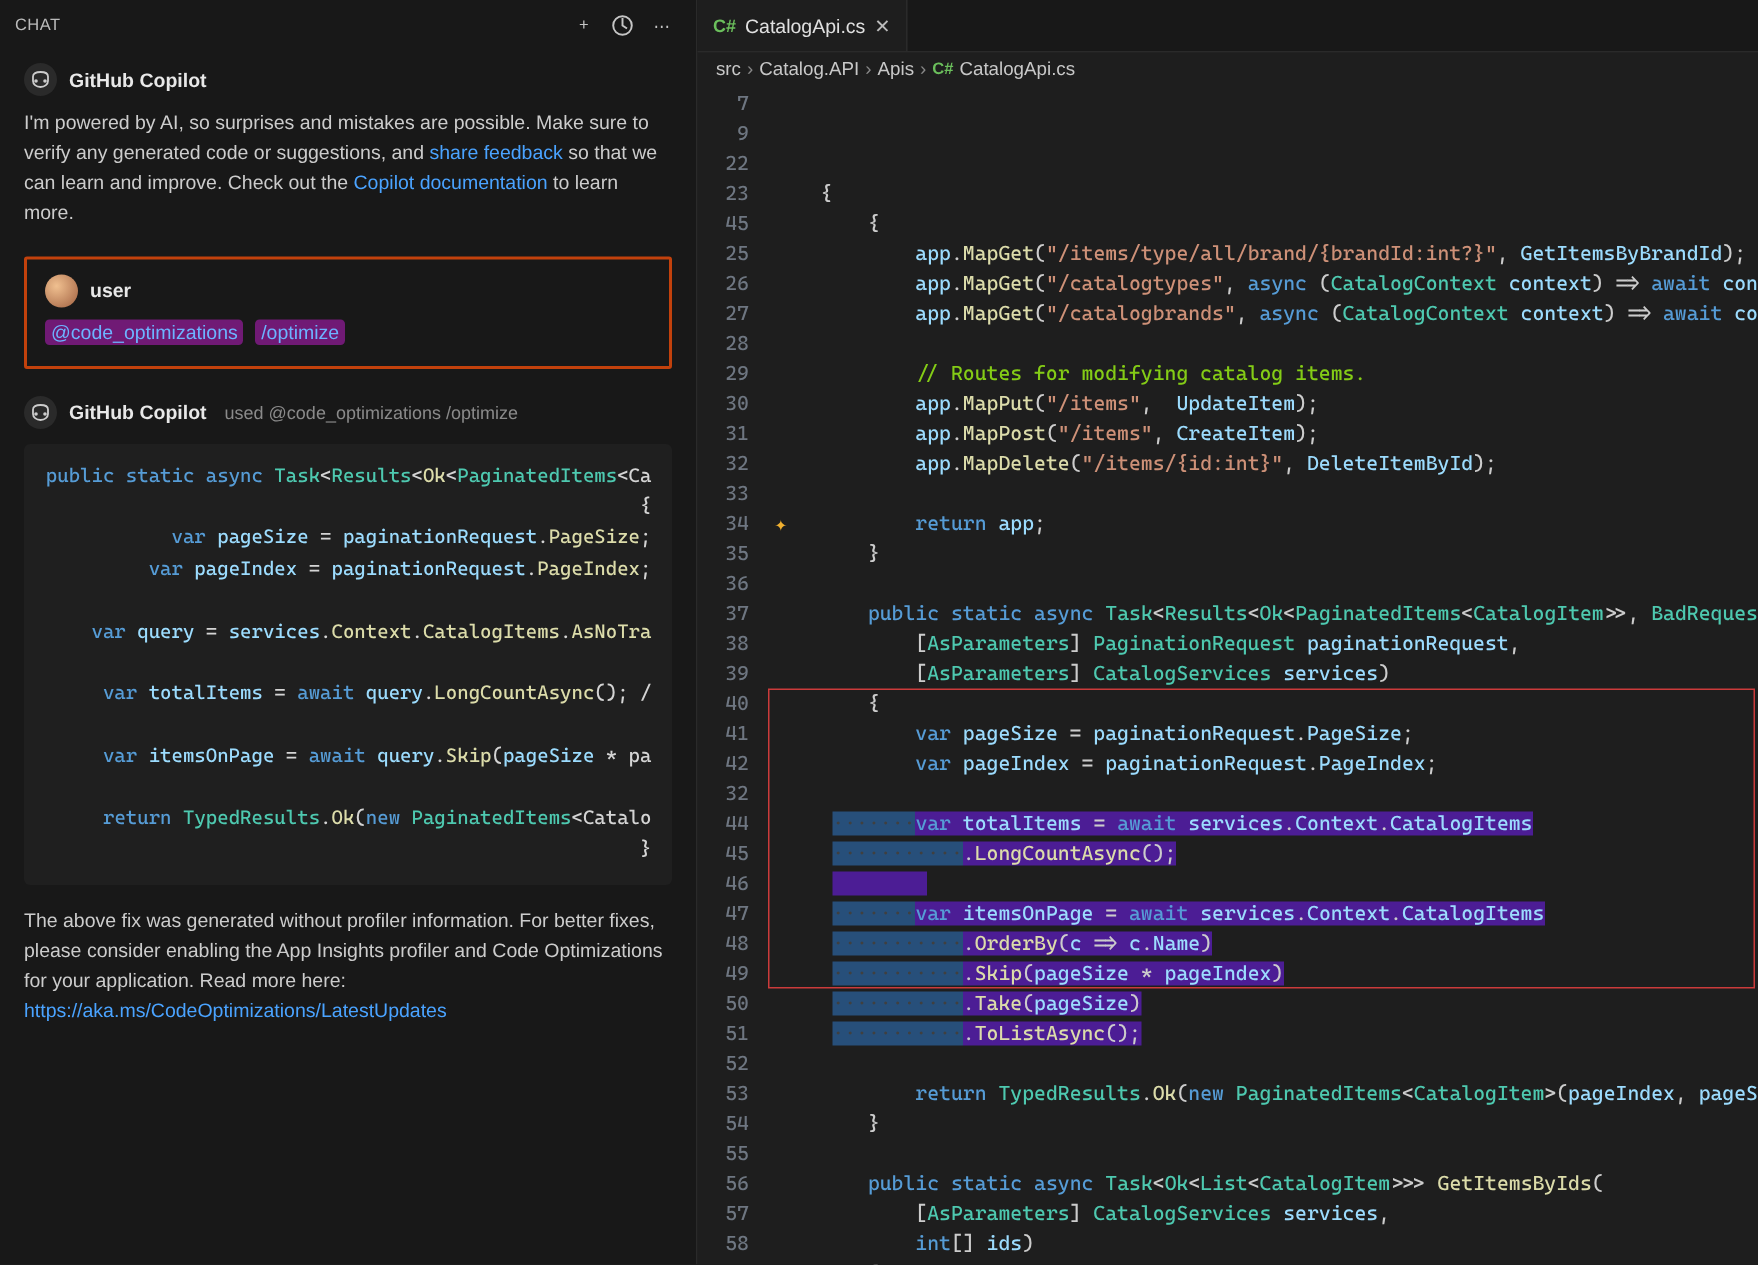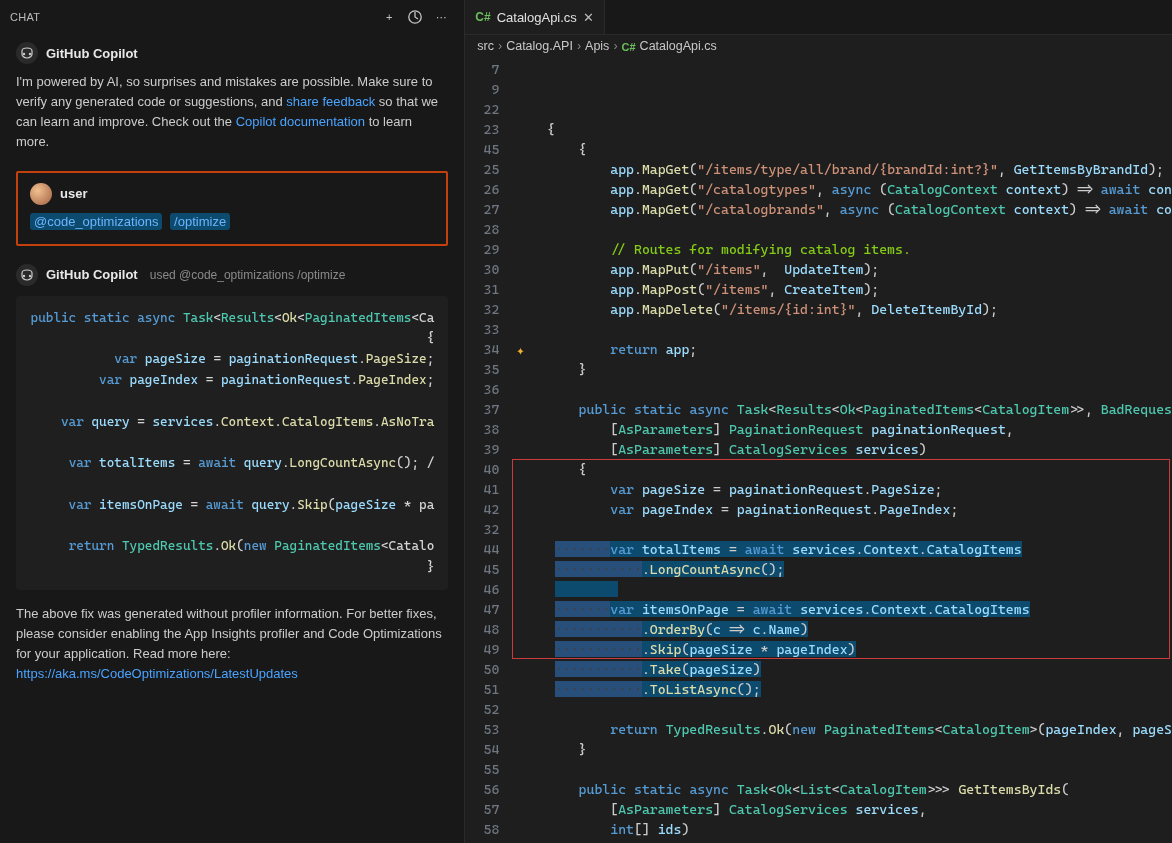--- a/index.html
+++ b/index.html
@@ -59,21 +59,21 @@
   .msg-text a { color:#4aa3ff; text-decoration:none; cursor:pointer; }
   .mention { font-weight:600; }
   .user-box {
     border:2px solid #c2410c;
     border-radius:2px;
     padding:10px 12px 14px 12px;
     margin-bottom:18px;
   }
   .chip {
     display:inline-block;
-    background:#0c4a6e;
+    background:#701a75;
     color:#6db4ff;
     padding:1px 4px;
     border-radius:3px;
     font-size:13px;
     margin-right:4px;
     cursor:pointer;
   }
   .code-block {
     background:#1f1f1f;
     border-radius:4px;
@@ -115,21 +115,21 @@
     background:#1e1e1e;
     color:#e0e0e0;
     font-size:13px;
     gap:6px;
     border-right:1px solid #2a2a2a;
     cursor:pointer;
   }
   .tab .cs-ico { color:#6bbf5c; font-weight:bold; font-size:12px; }
   .tab .close { color:#bbb; cursor:pointer; }
   .breadcrumb {
-    display:flex;align-items:flex-end;
+    display:flex;align-items:center;
     padding:4px 12px;
     font-size:12.5px;
     color:#c8c8c8;
     gap:4px;
   }
   .breadcrumb .sep { color:#888; }
   .breadcrumb .cs-ico { color:#6bbf5c; font-size:11px; font-weight:bold; }
   .code-area {
     display:flex;
     font-family:"Cascadia Code", Consolas, monospace;
@@ -155,21 +155,21 @@
     position:relative;
   }
   .code-lines .line { height:20px; }
   .hl-box {
     position:absolute;
     border:1px solid #cc3b3b;
     left:-3px;
     width:658px;
     pointer-events:none;
   }
-  .sel { background:#0c4a6e; }
+  .sel { background:#4c1d95; }
   .ws { color:#404040; background:#274f7a; }
   .spark {
     position:absolute;
     left:1px;
     top:283px;
     color:#f0b030;
     font-size:14px;
   }
 </style>
 </head>

